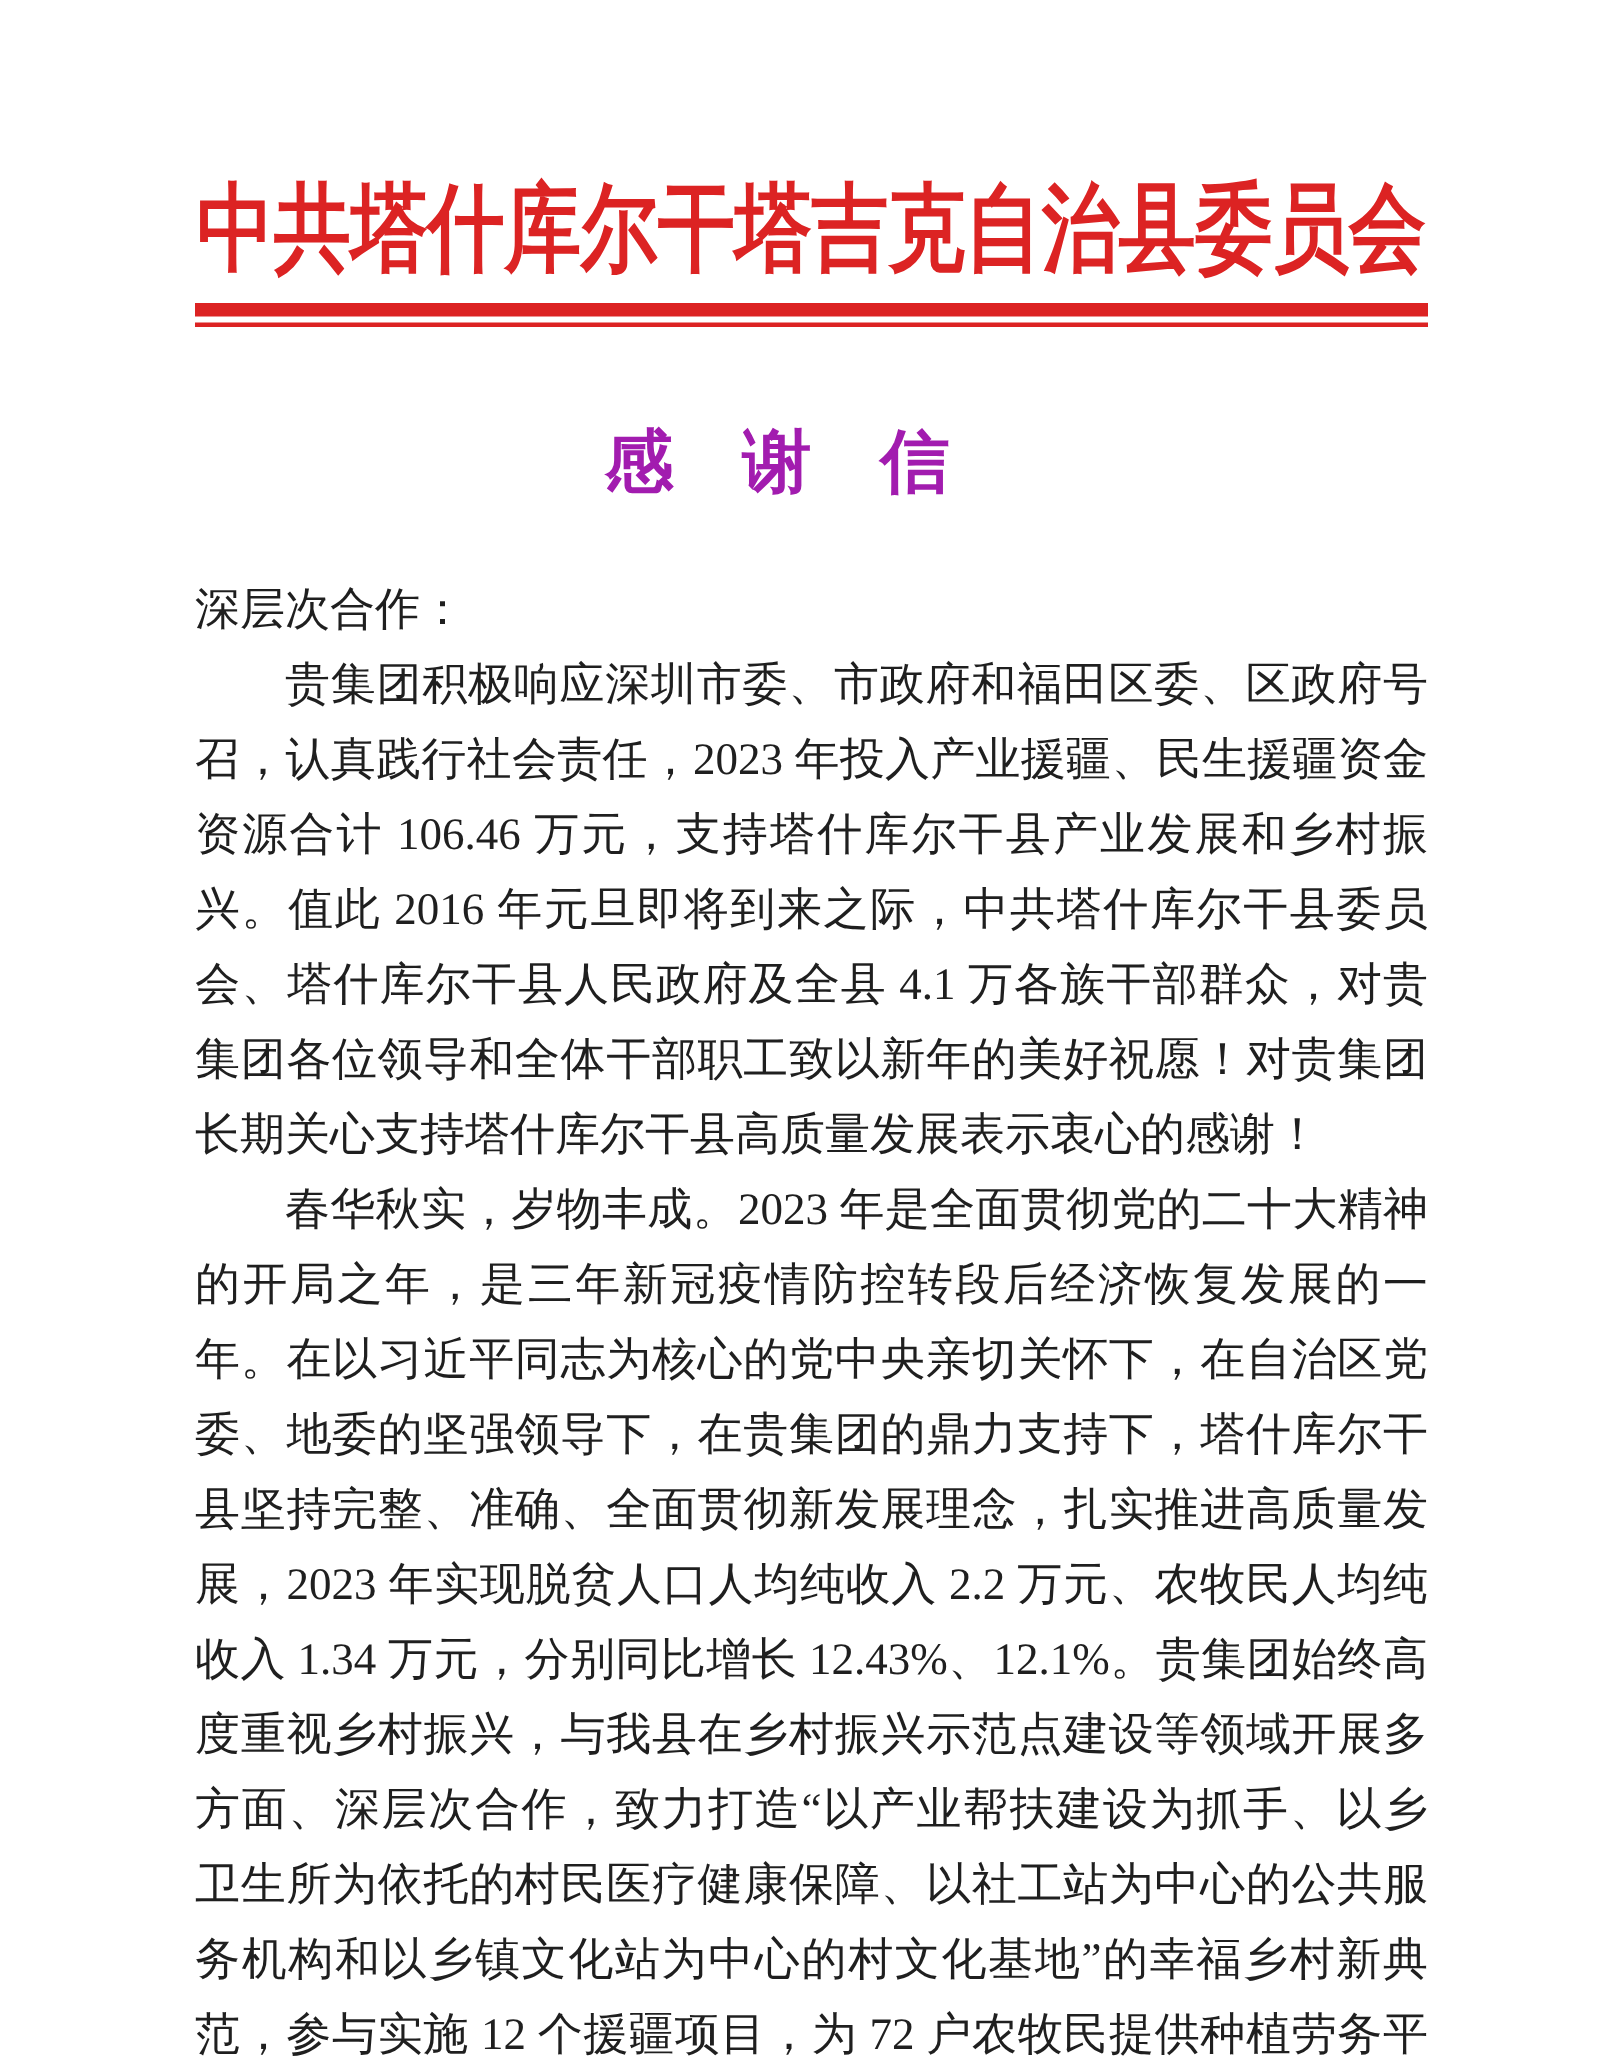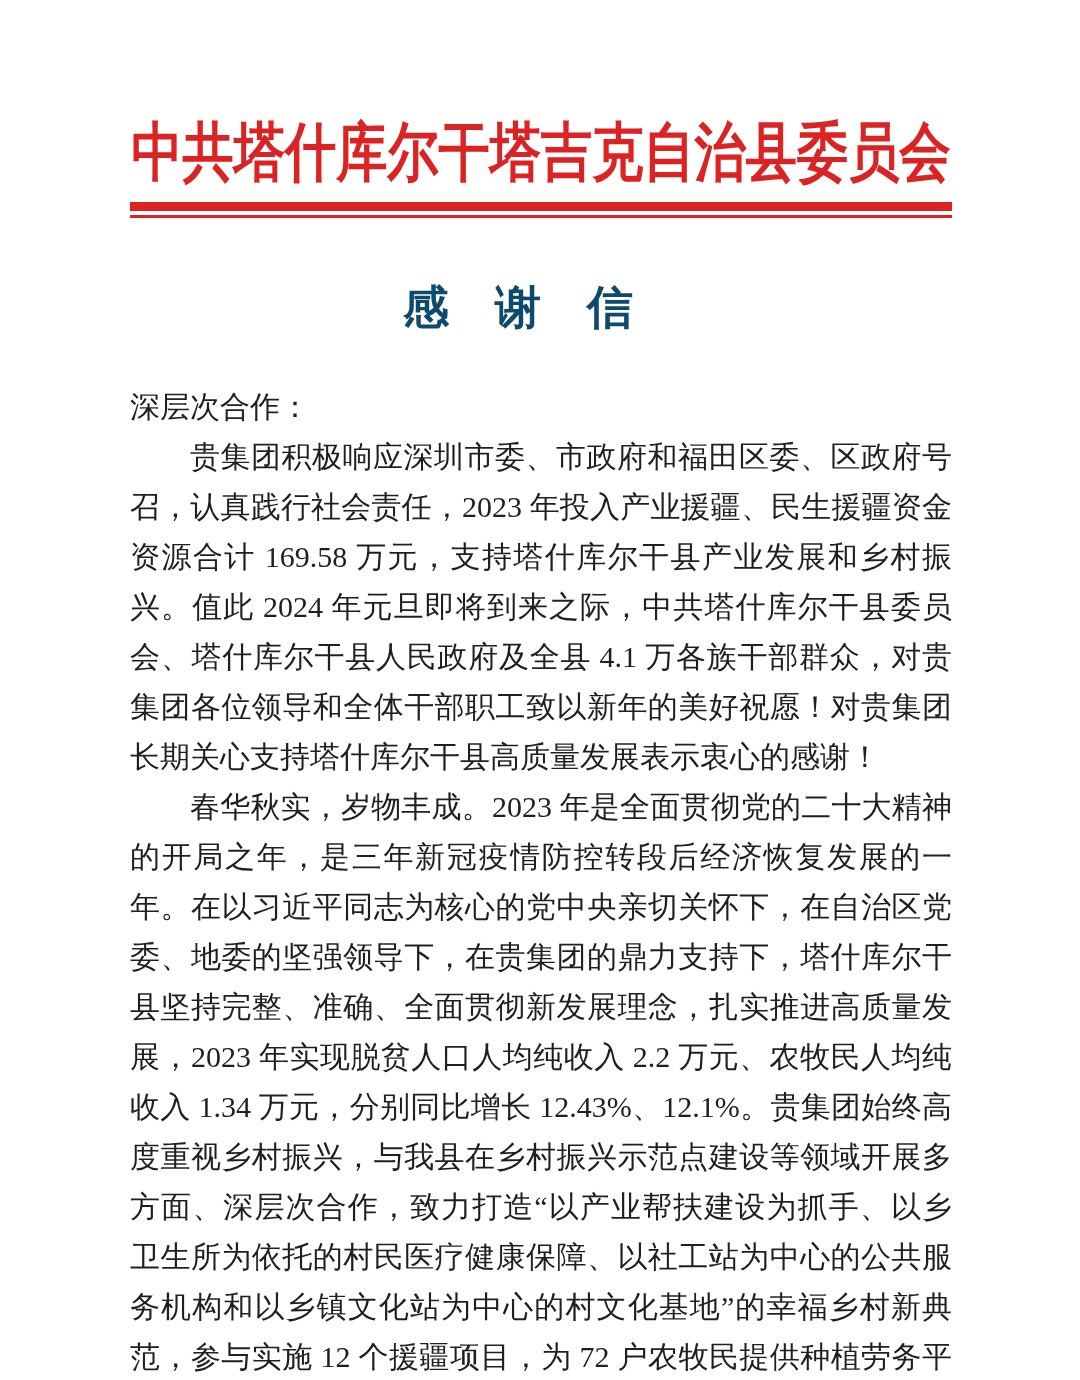--- a/index.html
+++ b/index.html
@@ -52,21 +52,21 @@
   
   .title-row {
     margin-top: 64px;
     display: flex;
     justify-content: center;
   }
   .doc-title-text {
     font-size: 46px;
     line-height: 52px;
     font-weight: bold;
-    color: #0c4a6e;
+    color: #a21caf;
     letter-spacing: 1em;
     margin-right: -1em; 
     white-space: nowrap;
   }
   
   .letter-body {
     margin-top: 48px;
     color: #1f1f1f;
   }
   .letter-body p {
@@ -97,17 +97,17 @@
       <div class="rule-thin"></div>
     </div>
   </header>
 
   <div class="title-row">
     <h2 class="doc-title-text" style="margin:0">感谢信</h2>
   </div>
 
   <main class="letter-body">
     <p class="salutation">深层次合作：</p>
-    <p class="para">贵集团积极响应深圳市委、市政府和福田区委、区政府号召，认真践行社会责任，2023 年投入产业援疆、民生援疆资金资源合计 169.58 万元，支持塔什库尔干县产业发展和乡村振兴。值此 2024 年元旦即将到来之际，中共塔什库尔干县委员会、塔什库尔干县人民政府及全县 4.1 万各族干部群众，对贵集团各位领导和全体干部职工致以新年的美好祝愿！对贵集团长期关心支持塔什库尔干县高质量发展表示衷心的感谢！</p>
+    <p class="para">贵集团积极响应深圳市委、市政府和福田区委、区政府号召，认真践行社会责任，2023 年投入产业援疆、民生援疆资金资源合计 106.46 万元，支持塔什库尔干县产业发展和乡村振兴。值此 2016 年元旦即将到来之际，中共塔什库尔干县委员会、塔什库尔干县人民政府及全县 4.1 万各族干部群众，对贵集团各位领导和全体干部职工致以新年的美好祝愿！对贵集团长期关心支持塔什库尔干县高质量发展表示衷心的感谢！</p>
     <p class="para">春华秋实，岁物丰成。2023 年是全面贯彻党的二十大精神的开局之年，是三年新冠疫情防控转段后经济恢复发展的一年。在以习近平同志为核心的党中央亲切关怀下，在自治区党委、地委的坚强领导下，在贵集团的鼎力支持下，塔什库尔干县坚持完整、准确、全面贯彻新发展理念，扎实推进高质量发展，2023 年实现脱贫人口人均纯收入 2.2 万元、农牧民人均纯收入 1.34 万元，分别同比增长 12.43%、12.1%。贵集团始终高度重视乡村振兴，与我县在乡村振兴示范点建设等领域开展多方面、深层次合作，致力打造“以产业帮扶建设为抓手、以乡卫生所为依托的村民医疗健康保障、以社工站为中心的公共服务机构和以乡镇文化站为中心的村文化基地”的幸福乡村新典范，参与实施 12 个援疆项目，为 72 户农牧民提供种植劳务平台，加强大果沙棘、雪菊等种植、</p>
   </main>
 
 </div>
 
 </body></html>

